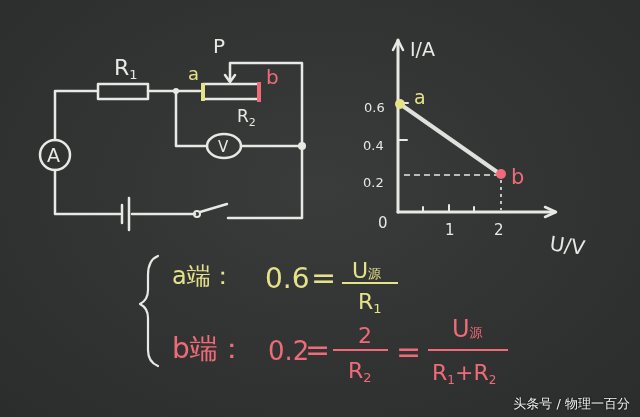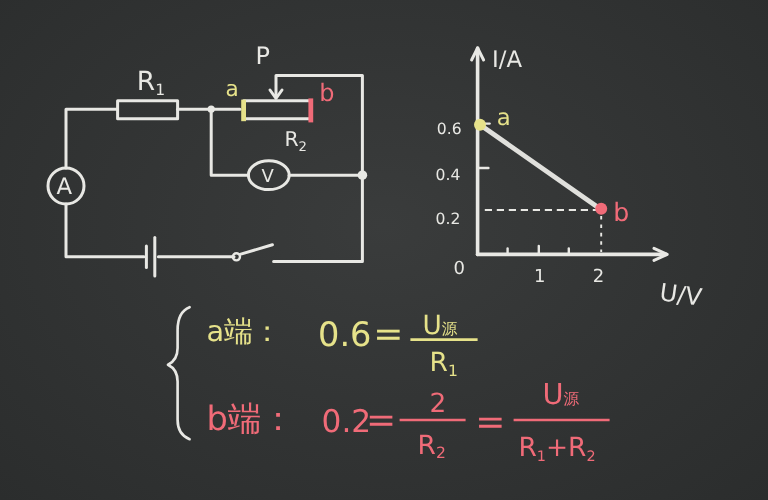--- a/index.html
+++ b/index.html
@@ -118,13 +118,14 @@
     <text class="txt" x="358" y="343" font-size="22">2</text>
     <line x1="333" y1="350" x2="388" y2="350" stroke="#f06b78" stroke-width="2.2"></line>
     <text class="txt" x="348" y="378" font-size="22"><tspan>R</tspan><tspan font-size="13" dy="4">2</tspan></text>
     <text class="txt" x="396" y="362" font-size="30">=</text>
     <text class="txt" x="452" y="337" font-size="24"><tspan>U</tspan><tspan font-size="13">源</tspan></text>
     <line x1="428" y1="350" x2="508" y2="350" stroke="#f06b78" stroke-width="2.2"></line>
     <text class="txt" x="432" y="380" font-size="22"><tspan>R</tspan><tspan font-size="12" dy="4">1</tspan><tspan font-size="22" dy="-4">+</tspan><tspan font-size="22">R</tspan><tspan font-size="12" dy="4">2</tspan></text>
   </g>
 </svg>
 
+<div class="watermark">头条号 / 物理一百分</div>
 </div>
 
 </body></html>

